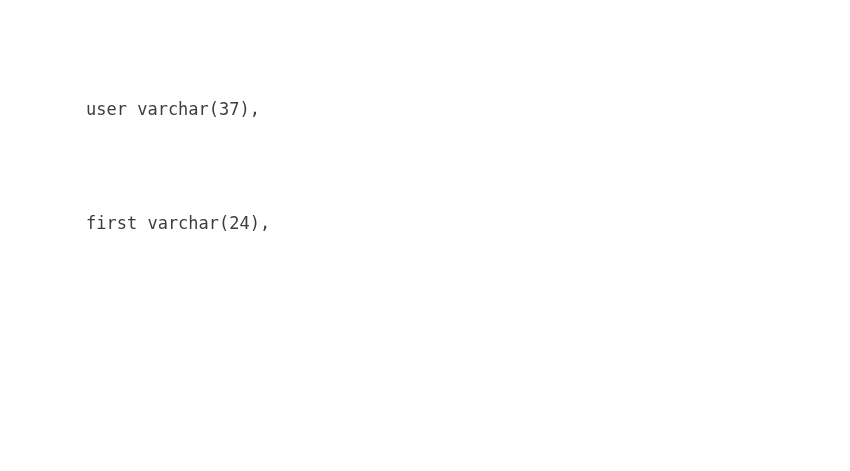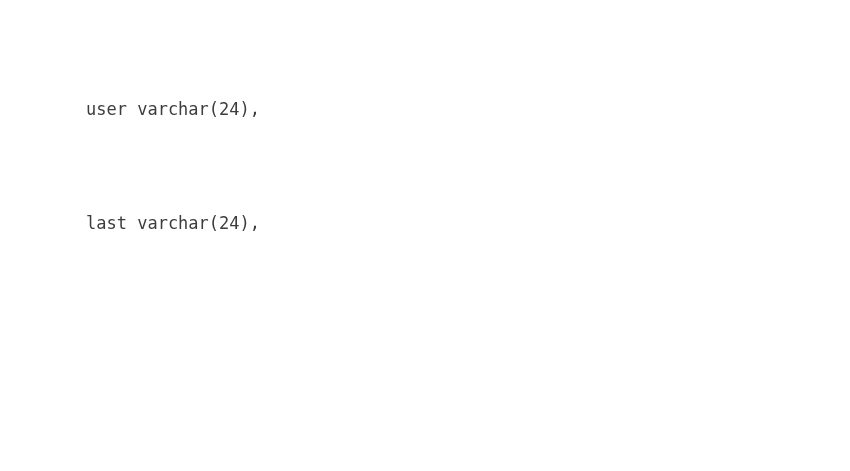--- a/index.html
+++ b/index.html
@@ -20,17 +20,17 @@
     color:var(--code-color);
     white-space:pre;
   }
   .code-line{height:38px;}
   .code-line.indent{padding-left:44px;}
 </style>
 </head>
 <body>
 
 <div class="code-block">
-  <div class="code-line indent">user varchar(24),</div>
-  <div class="code-line indent">last varchar(24),</div>
+  <div class="code-line indent">user varchar(37),</div>
+  <div class="code-line indent">first varchar(24),</div>
   
   
 </div>
 
 </body></html>

